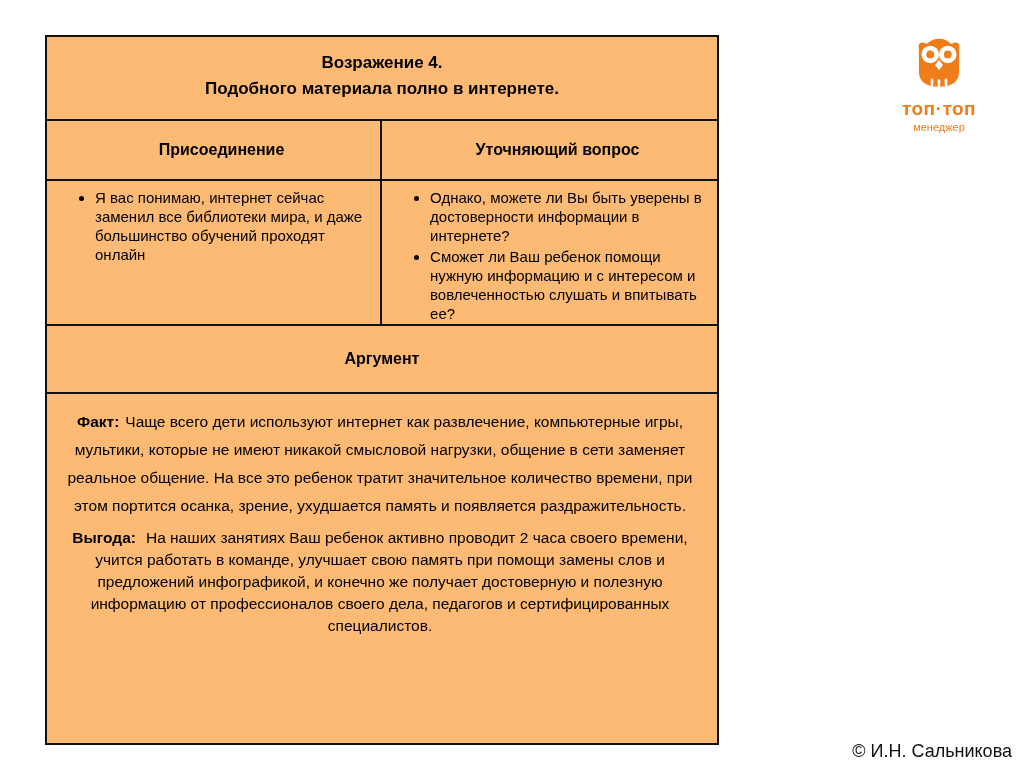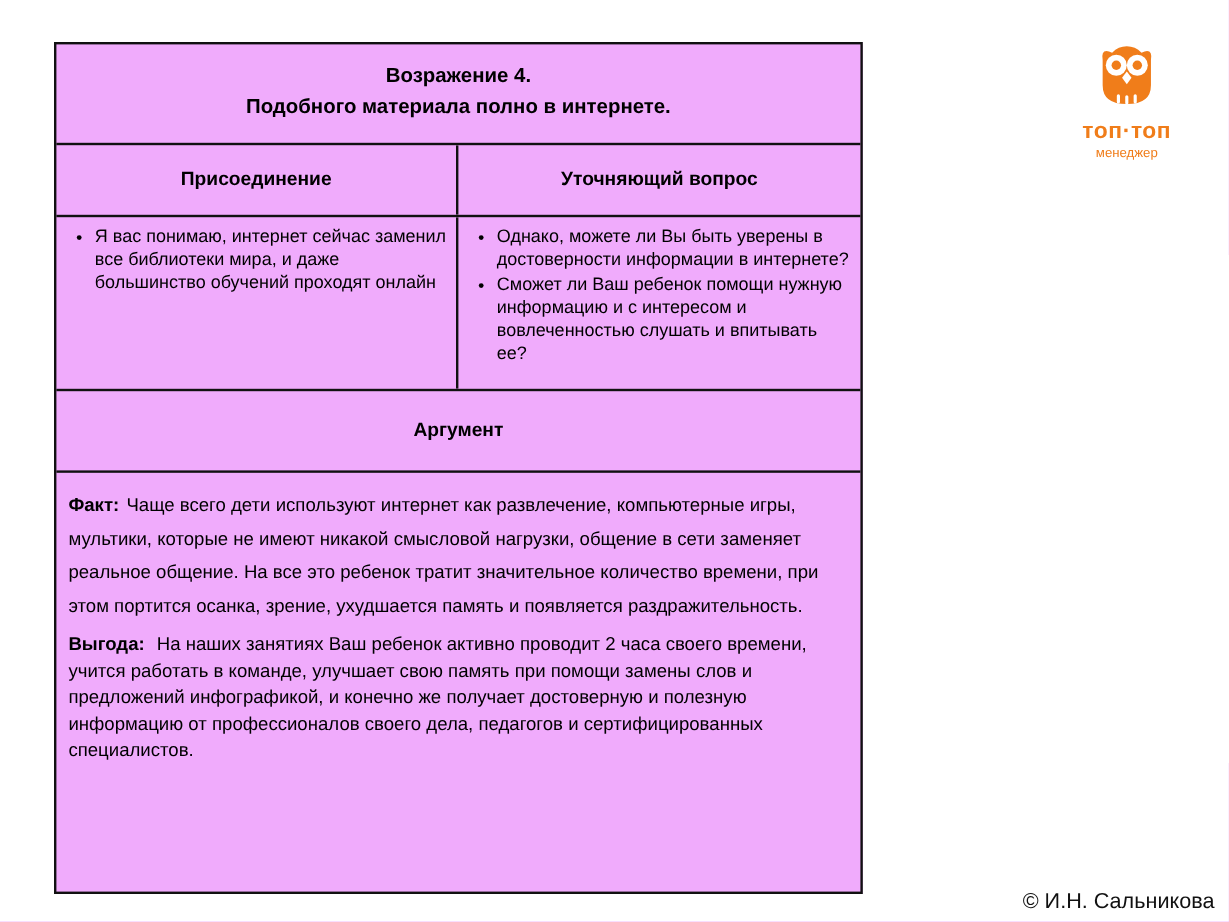--- a/index.html
+++ b/index.html
@@ -15,36 +15,36 @@
   }
 
   
   .doc-table {
     position: absolute;
     left: 45px;
     top: 35px;
     width: 674px;
     height: 710px;
     border: 2px solid #111111;
-    background: #f0abfc;
+    background: #fdba74;
   }
   .row { border-bottom: 2px solid #111111; overflow: hidden; }
   .row:last-child { border-bottom: none; }
 
   .title-row {
     height: 84px;
     text-align: center;
     padding-top: 13px;
     font-weight: bold;
     font-size: 17px;
     line-height: 26px;
   }
 
   .split-row { display: flex; }
-  .cell { width: 50%; }
+  .cell { width: 50%; margin-left: 16px; }
   .cell-left { border-right: 2px solid #111111; }
 
   .header-row { height: 60px; }
   .header-row .cell {
     display: flex;
     align-items: center;
     justify-content: center;
     font-weight: bold;
     font-size: 16px;
     text-align: center;
@@ -68,21 +68,21 @@
     font-weight: bold;
     font-size: 16px;
   }
 
   .body-row {
     height: 350px;
     padding: 14px 14px 4px 10px;
     font-size: 15.5px;
   }
   .p-label { font-weight: bold; margin-right: 6px; }
-  .para { margin: 0; }
+  .para { margin: 0; text-align: center; }
   .para-fact { line-height: 28px; }
   .para-benefit { line-height: 22px; margin-top: 7px; }
   .para-benefit .p-label { margin-right: 10px; }
   .para-question { line-height: 22px; margin-top: 28px; }
   .para-question .p-label { margin-right: 22px; }
 
   
   .logo {
     position: absolute;
     left: 893px;

